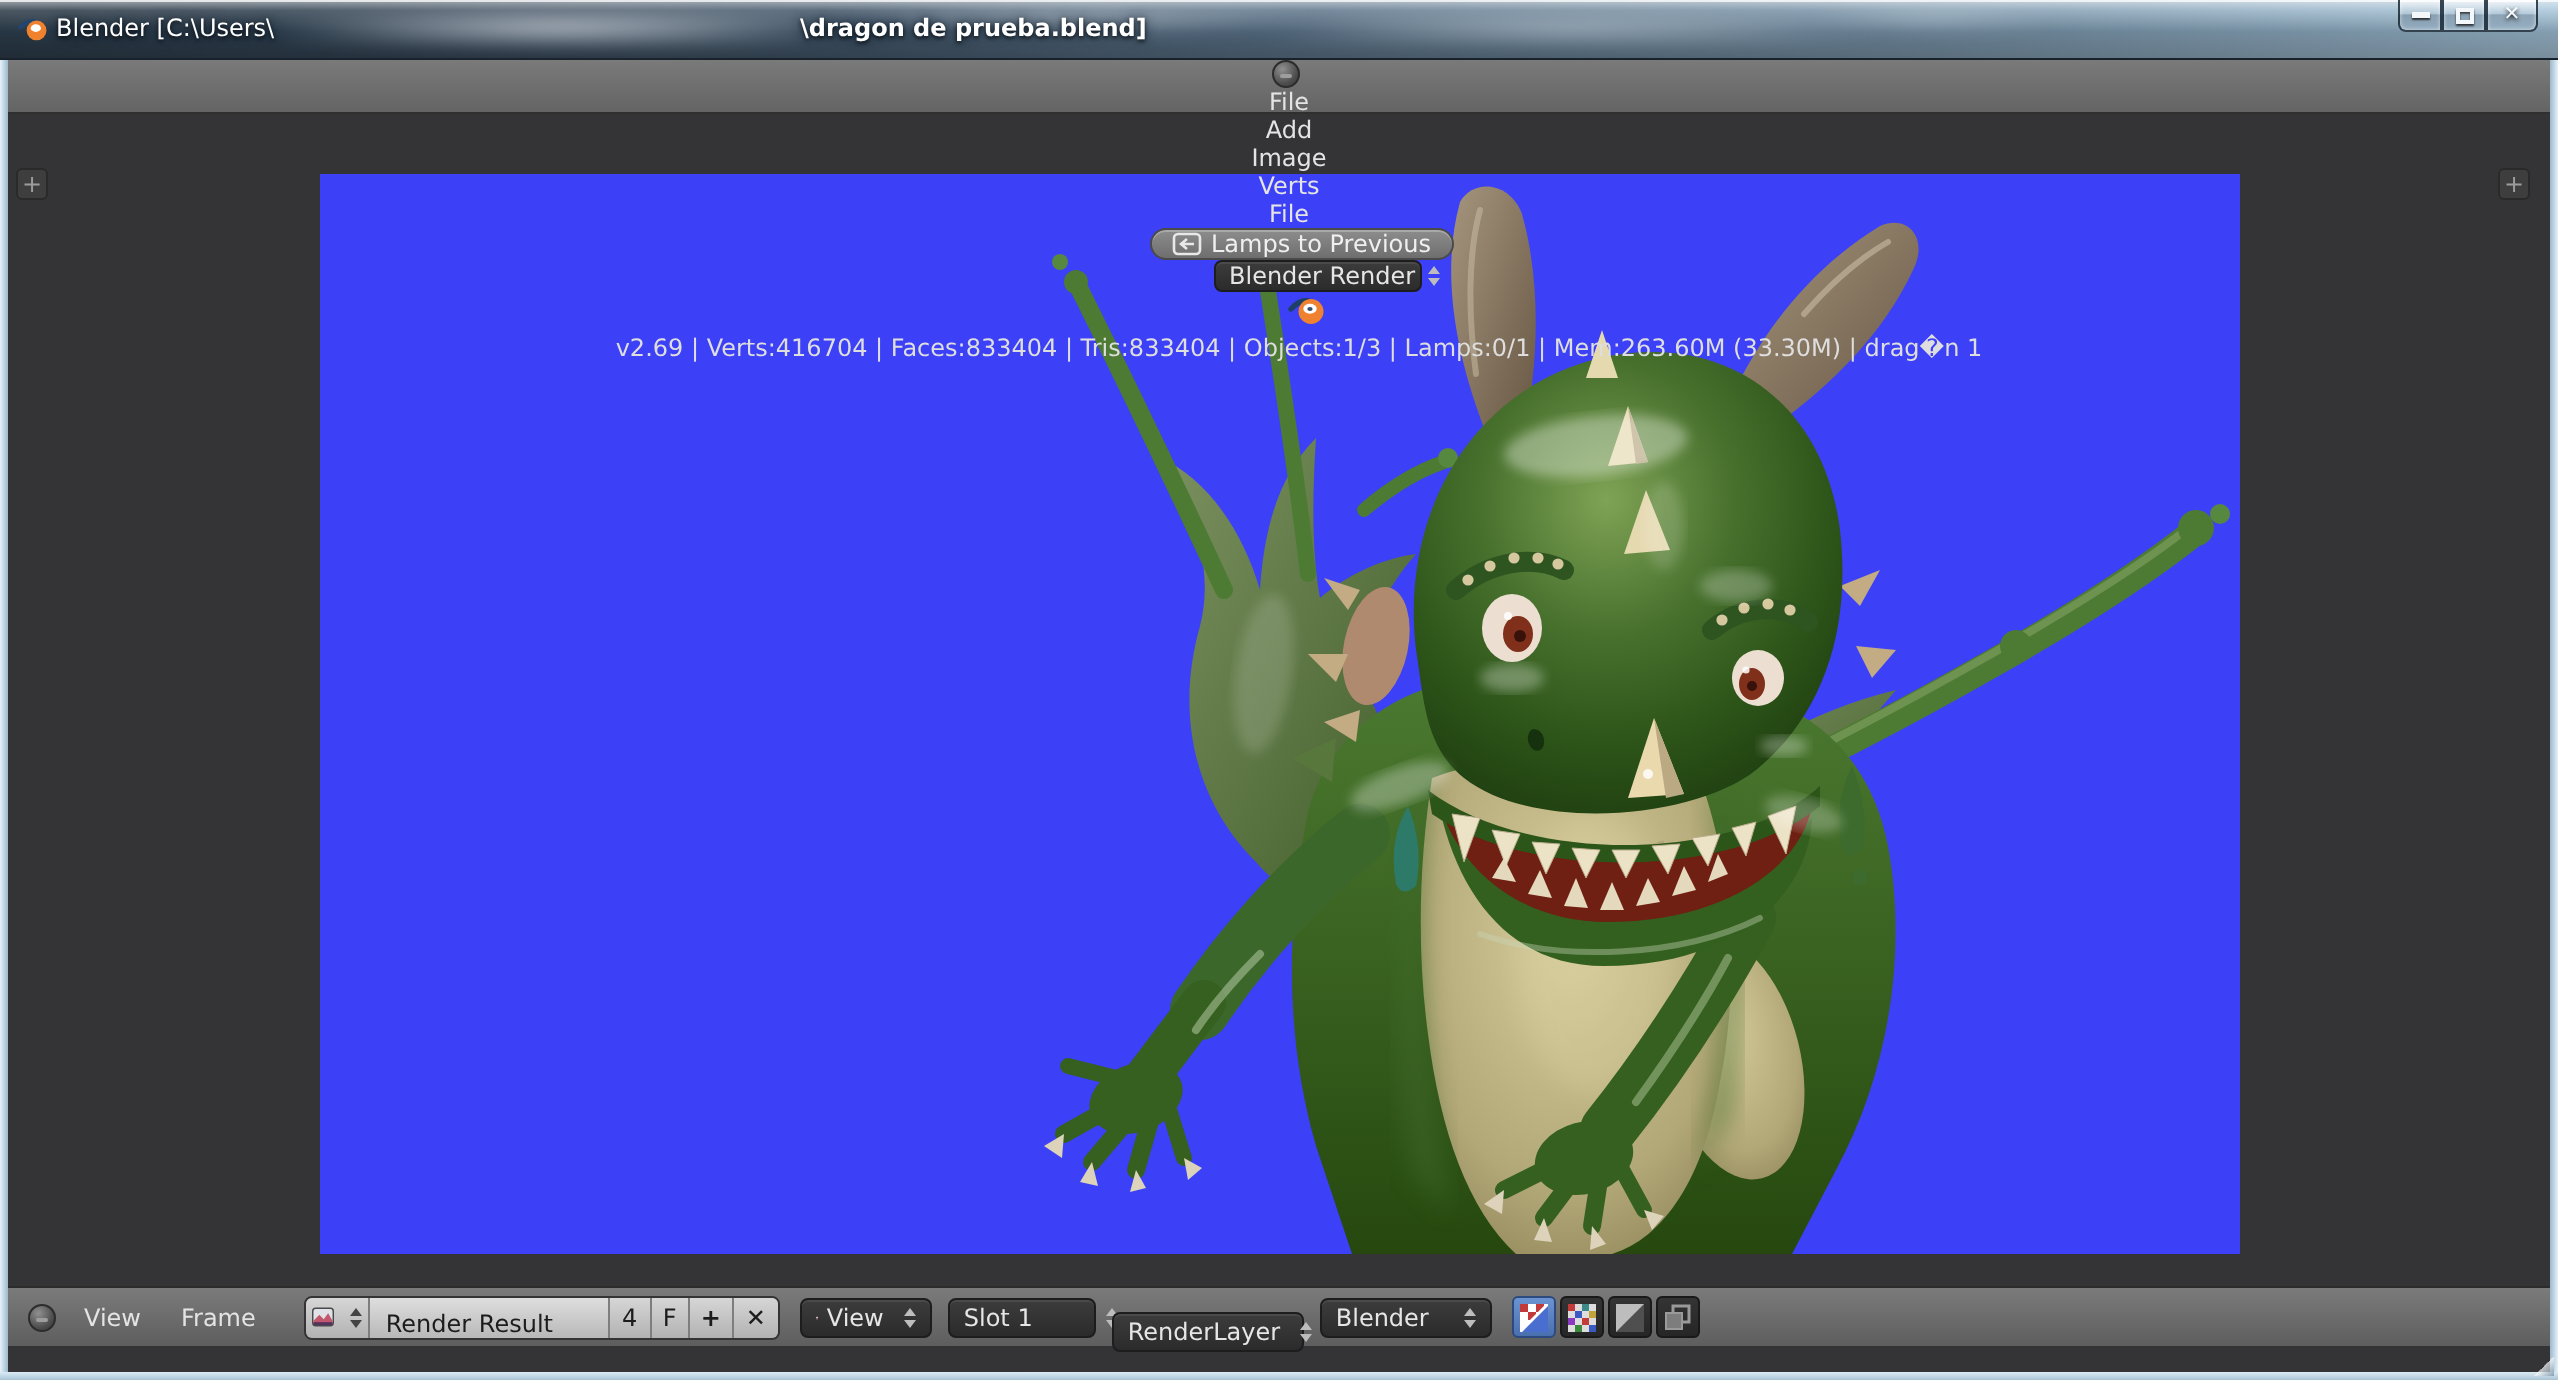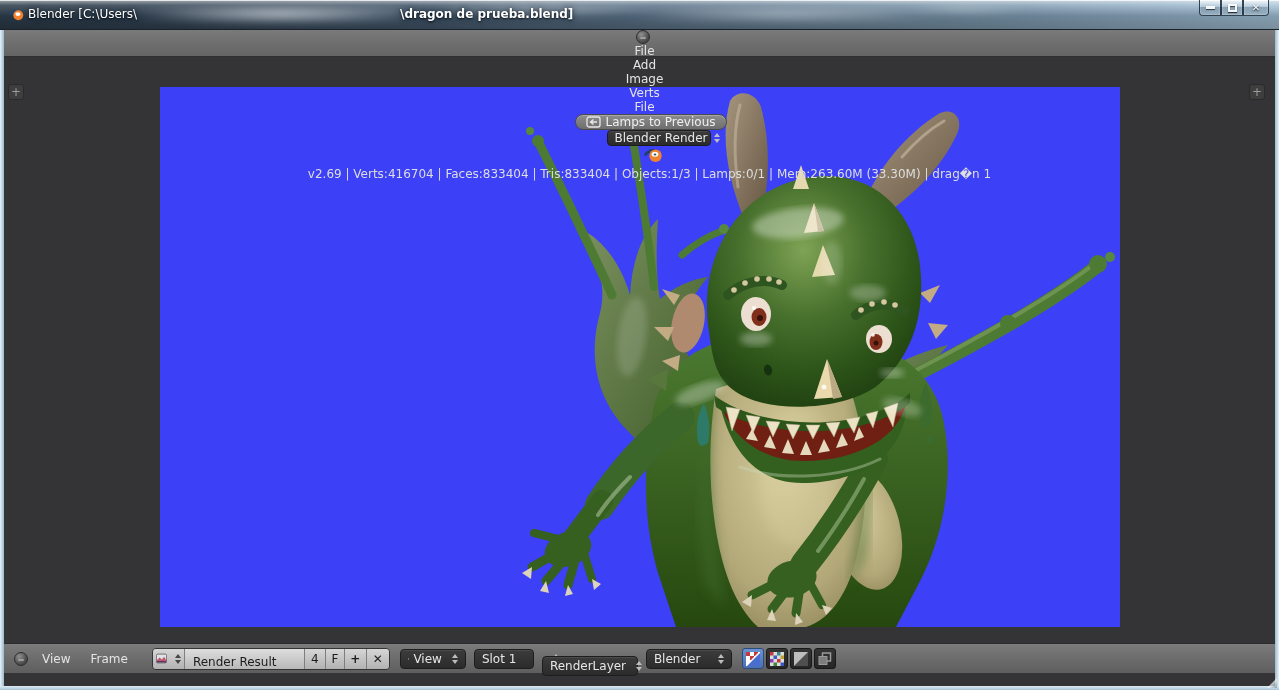--- a/index.html
+++ b/index.html
@@ -79,21 +79,21 @@
     border-right:1px solid #7e7e7e;font-size:12px;color:#1c1c1c;cursor:default;}
   .db-seg:last-child{border-right:none;}
   .db-browse{width:32px;gap:2px;padding:0 3px;}
   .db-name{width:120px;justify-content:flex-start;padding-left:8px;background:linear-gradient(180deg,#dedede,#b8b8b8);align-items:flex-end;}
   .db-count{width:21px;}
   .db-f{width:19px;}
   .db-btn{width:22px;font-weight:bold;}
   .foot-dd{margin-left:8px;gap:4px;}
   .foot-dd .lbl{white-space:nowrap;}
   .dd-view{width:66px;margin-left:10px;}
-  .dd-slot{width:60px;gap:31px;}
+  .dd-slot{width:74px;gap:31px;}
   .dd-layer{width:96px;margin-top:15px;}
   .dd-pass{width:86px;}
   .toggles{display:flex;gap:2px;margin-left:10px;}
   .toggle{width:22px;height:21px;border-radius:3px;background:linear-gradient(180deg,#343434,#262626);border:1px solid #191919;
     display:flex;align-items:center;justify-content:center;cursor:default;}
   .toggle.active{background:linear-gradient(180deg,#6b93d2,#4a6fae);border-color:#2d4a7e;}
 
   .resize-grip{position:absolute;right:2px;bottom:2px;width:10px;height:10px;z-index:60;
     background:linear-gradient(135deg,transparent 50%,rgba(255,255,255,.7) 50%,rgba(120,145,165,.8));clip-path:polygon(100% 0,100% 100%,0 100%);}
 </style>

